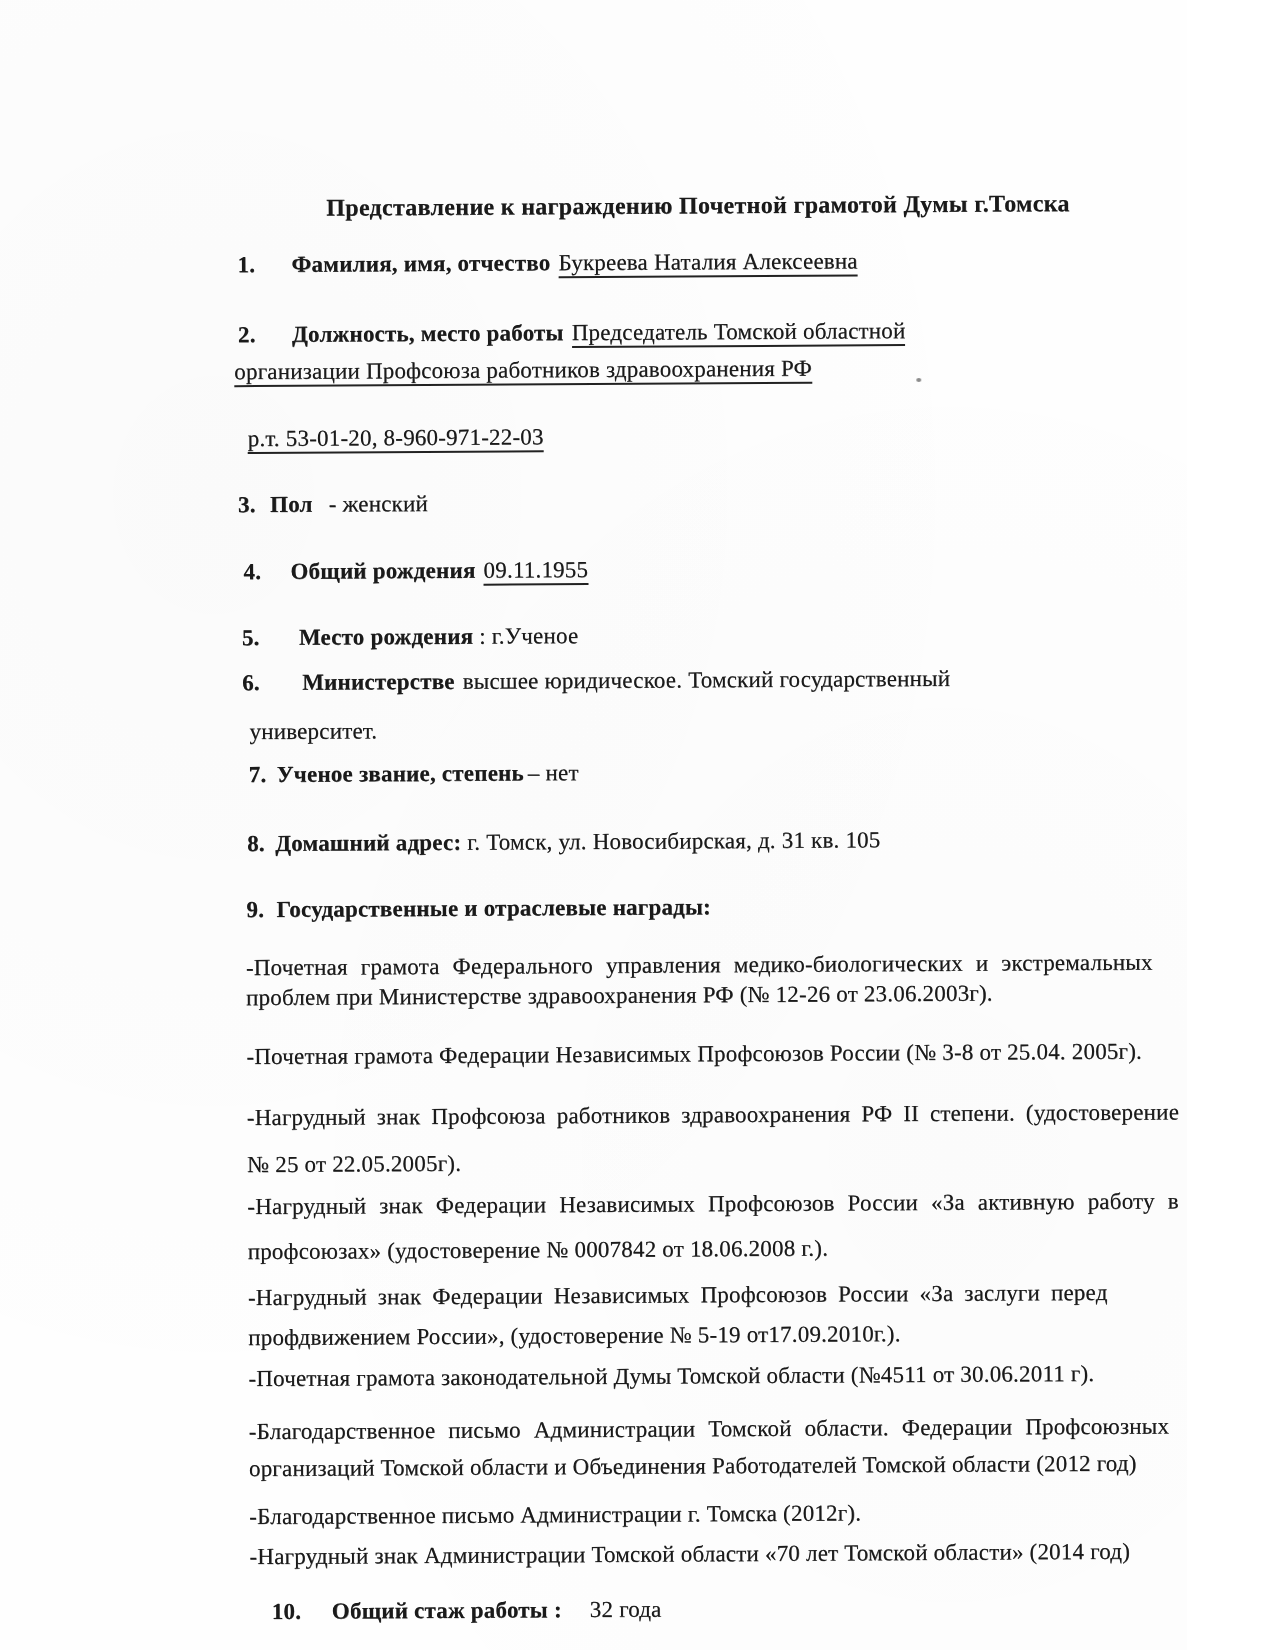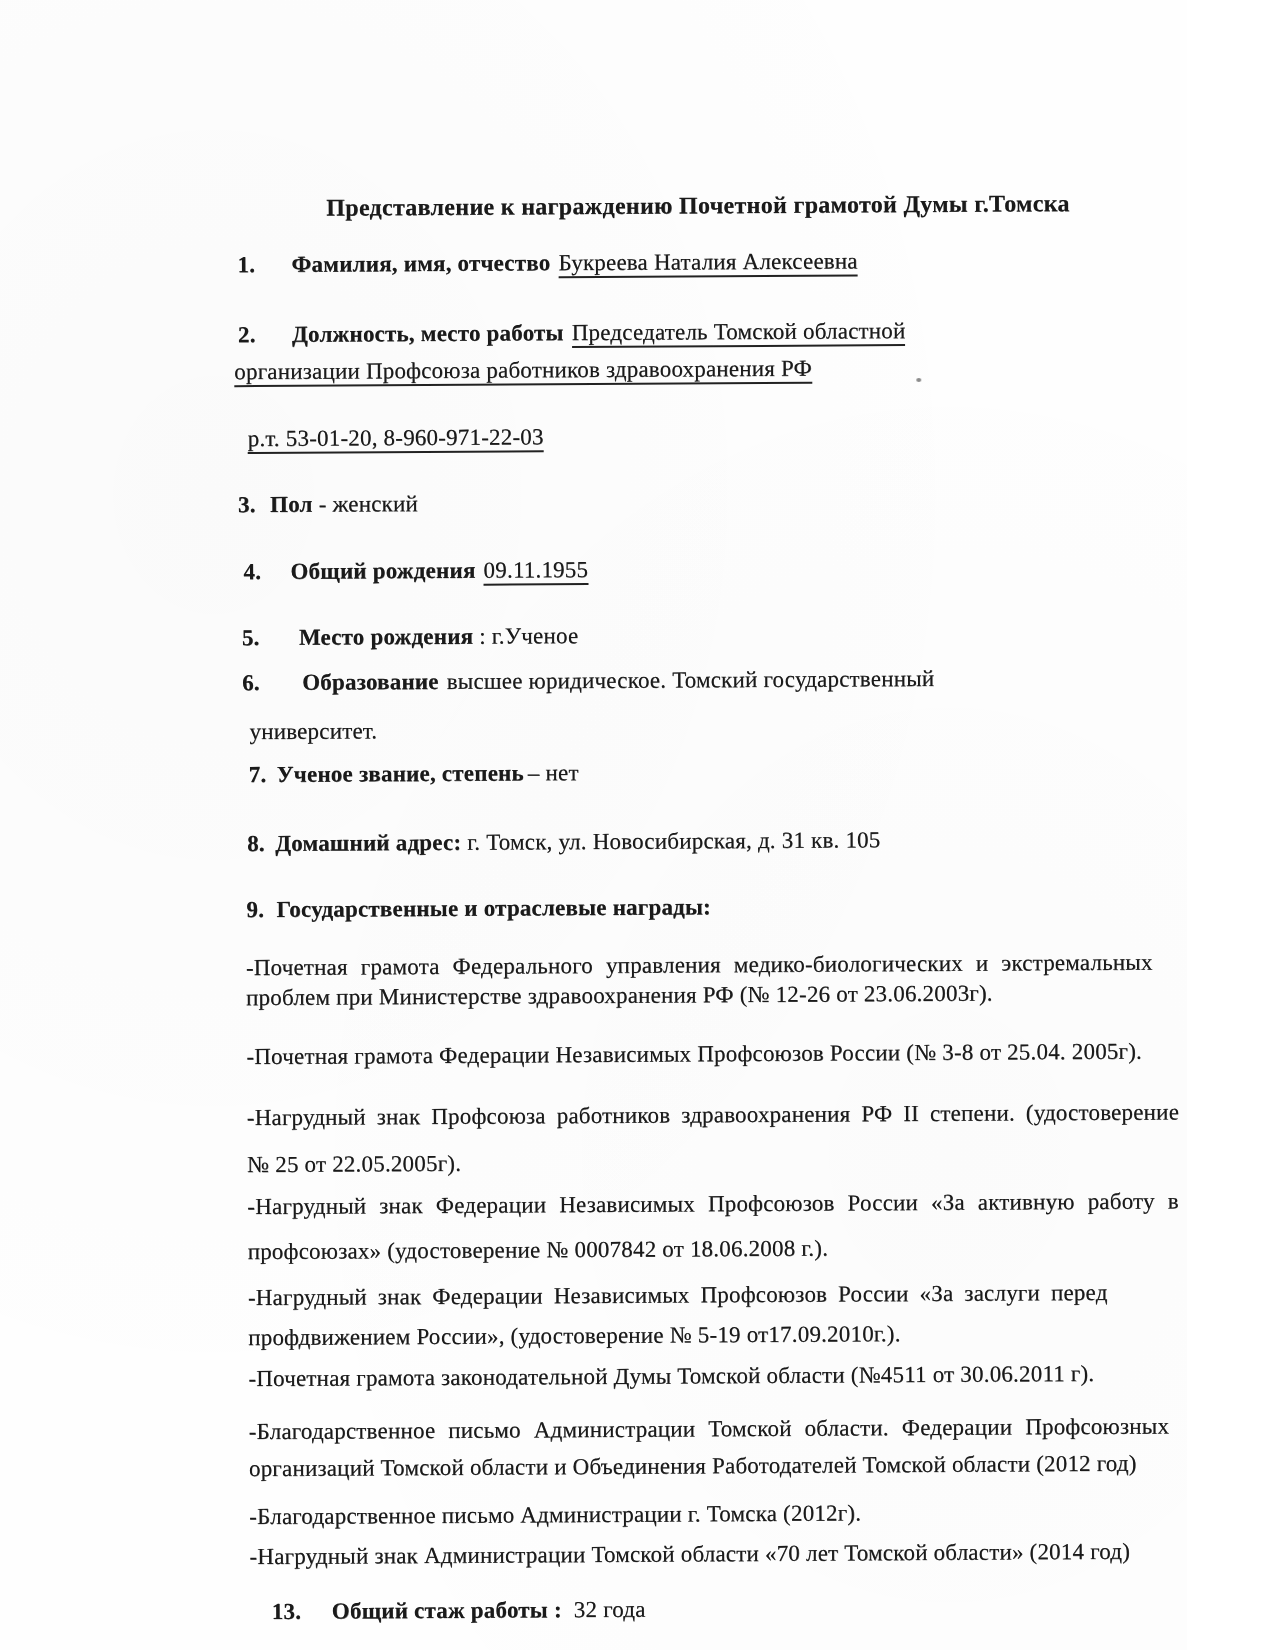--- a/index.html
+++ b/index.html
@@ -60,33 +60,33 @@
     <div class="ln" style="top:357px;left:237px;">
       <span class="u">организации Профсоюза работников здравоохранения РФ</span>
     </div>
     <div class="artifact" style="top:380px;left:919px;width:5px;height:4px;"></div>
 
     <div class="ln" style="top:424px;left:250px;">
       <span class="u">р.т. 53-01-20, 8-960-971-22-03</span>
     </div>
 
     <div class="ln" style="top:490px;left:240px;">
-      <span class="num" style="width:32px;">3.</span><span class="b">Пол</span><span class="val" style="margin-left:6px;">- женский</span>
+      <span class="num" style="width:32px;">3.</span><span class="b">Пол</span><span class="val" style="margin-left:16px;">- женский</span>
     </div>
 
     <div class="ln" style="top:557px;left:245px;">
       <span class="num" style="width:47px;">4.</span><span class="b">Общий рождения</span><span class="u val">09.11.1955</span>
     </div>
 
     <div class="ln" style="top:623px;left:243px;">
       <span class="num" style="width:57px;">5.</span><span class="b">Место рождения</span><span class="val" style="margin-left:6px;">: г.Ученое</span>
     </div>
 
     <div class="ln" style="top:668px;left:243px;">
-      <span class="num" style="width:60px;">6.</span><span class="b">Образование</span><span class="val">высшее юридическое. Томский государственный</span>
+      <span class="num" style="width:60px;">6.</span><span class="b">Министерстве</span><span class="val">высшее юридическое. Томский государственный</span>
     </div>
     <div class="ln" style="top:717px;left:250px;">
       <span>университет.</span>
     </div>
 
     <div class="ln" style="top:760px;left:249px;">
       <span class="num" style="width:28px;">7.</span><span class="b">Ученое звание, степень</span><span class="val" style="margin-left:4px;">– нет</span>
     </div>
 
     <div class="ln" style="top:829px;left:247px;">
@@ -114,17 +114,17 @@
     <div class="ln" style="top:1364px;left:245px;">-Почетная грамота законодательной Думы Томской области (№4511 от 30.06.2011 г).</div>
 
     <div class="ln just7" style="top:1417px;left:245px;">-Благодарственное письмо Администрации Томской области. Федерации Профсоюзных</div>
     <div class="ln" style="top:1454px;left:245px;">организаций Томской области и Объединения Работодателей Томской области (2012 год)</div>
 
     <div class="ln" style="top:1502px;left:245px;">-Благодарственное письмо Администрации г. Томска (2012г).</div>
 
     <div class="ln" style="top:1542px;left:245px;">-Нагрудный знак Администрации Томской области «70 лет Томской области» (2014 год)</div>
 
     <div class="ln" style="top:1597px;left:267px;">
-      <span class="num" style="width:60px;">13.</span><span class="b">Общий стаж работы :</span><span class="val" style="margin-left:12px;">32 года</span>
+      <span class="num" style="width:60px;">10.</span><span class="b">Общий стаж работы :</span><span class="val" style="margin-left:28px;">32 года</span>
     </div>
 
   </div>
 </div>
 
 </body></html>

